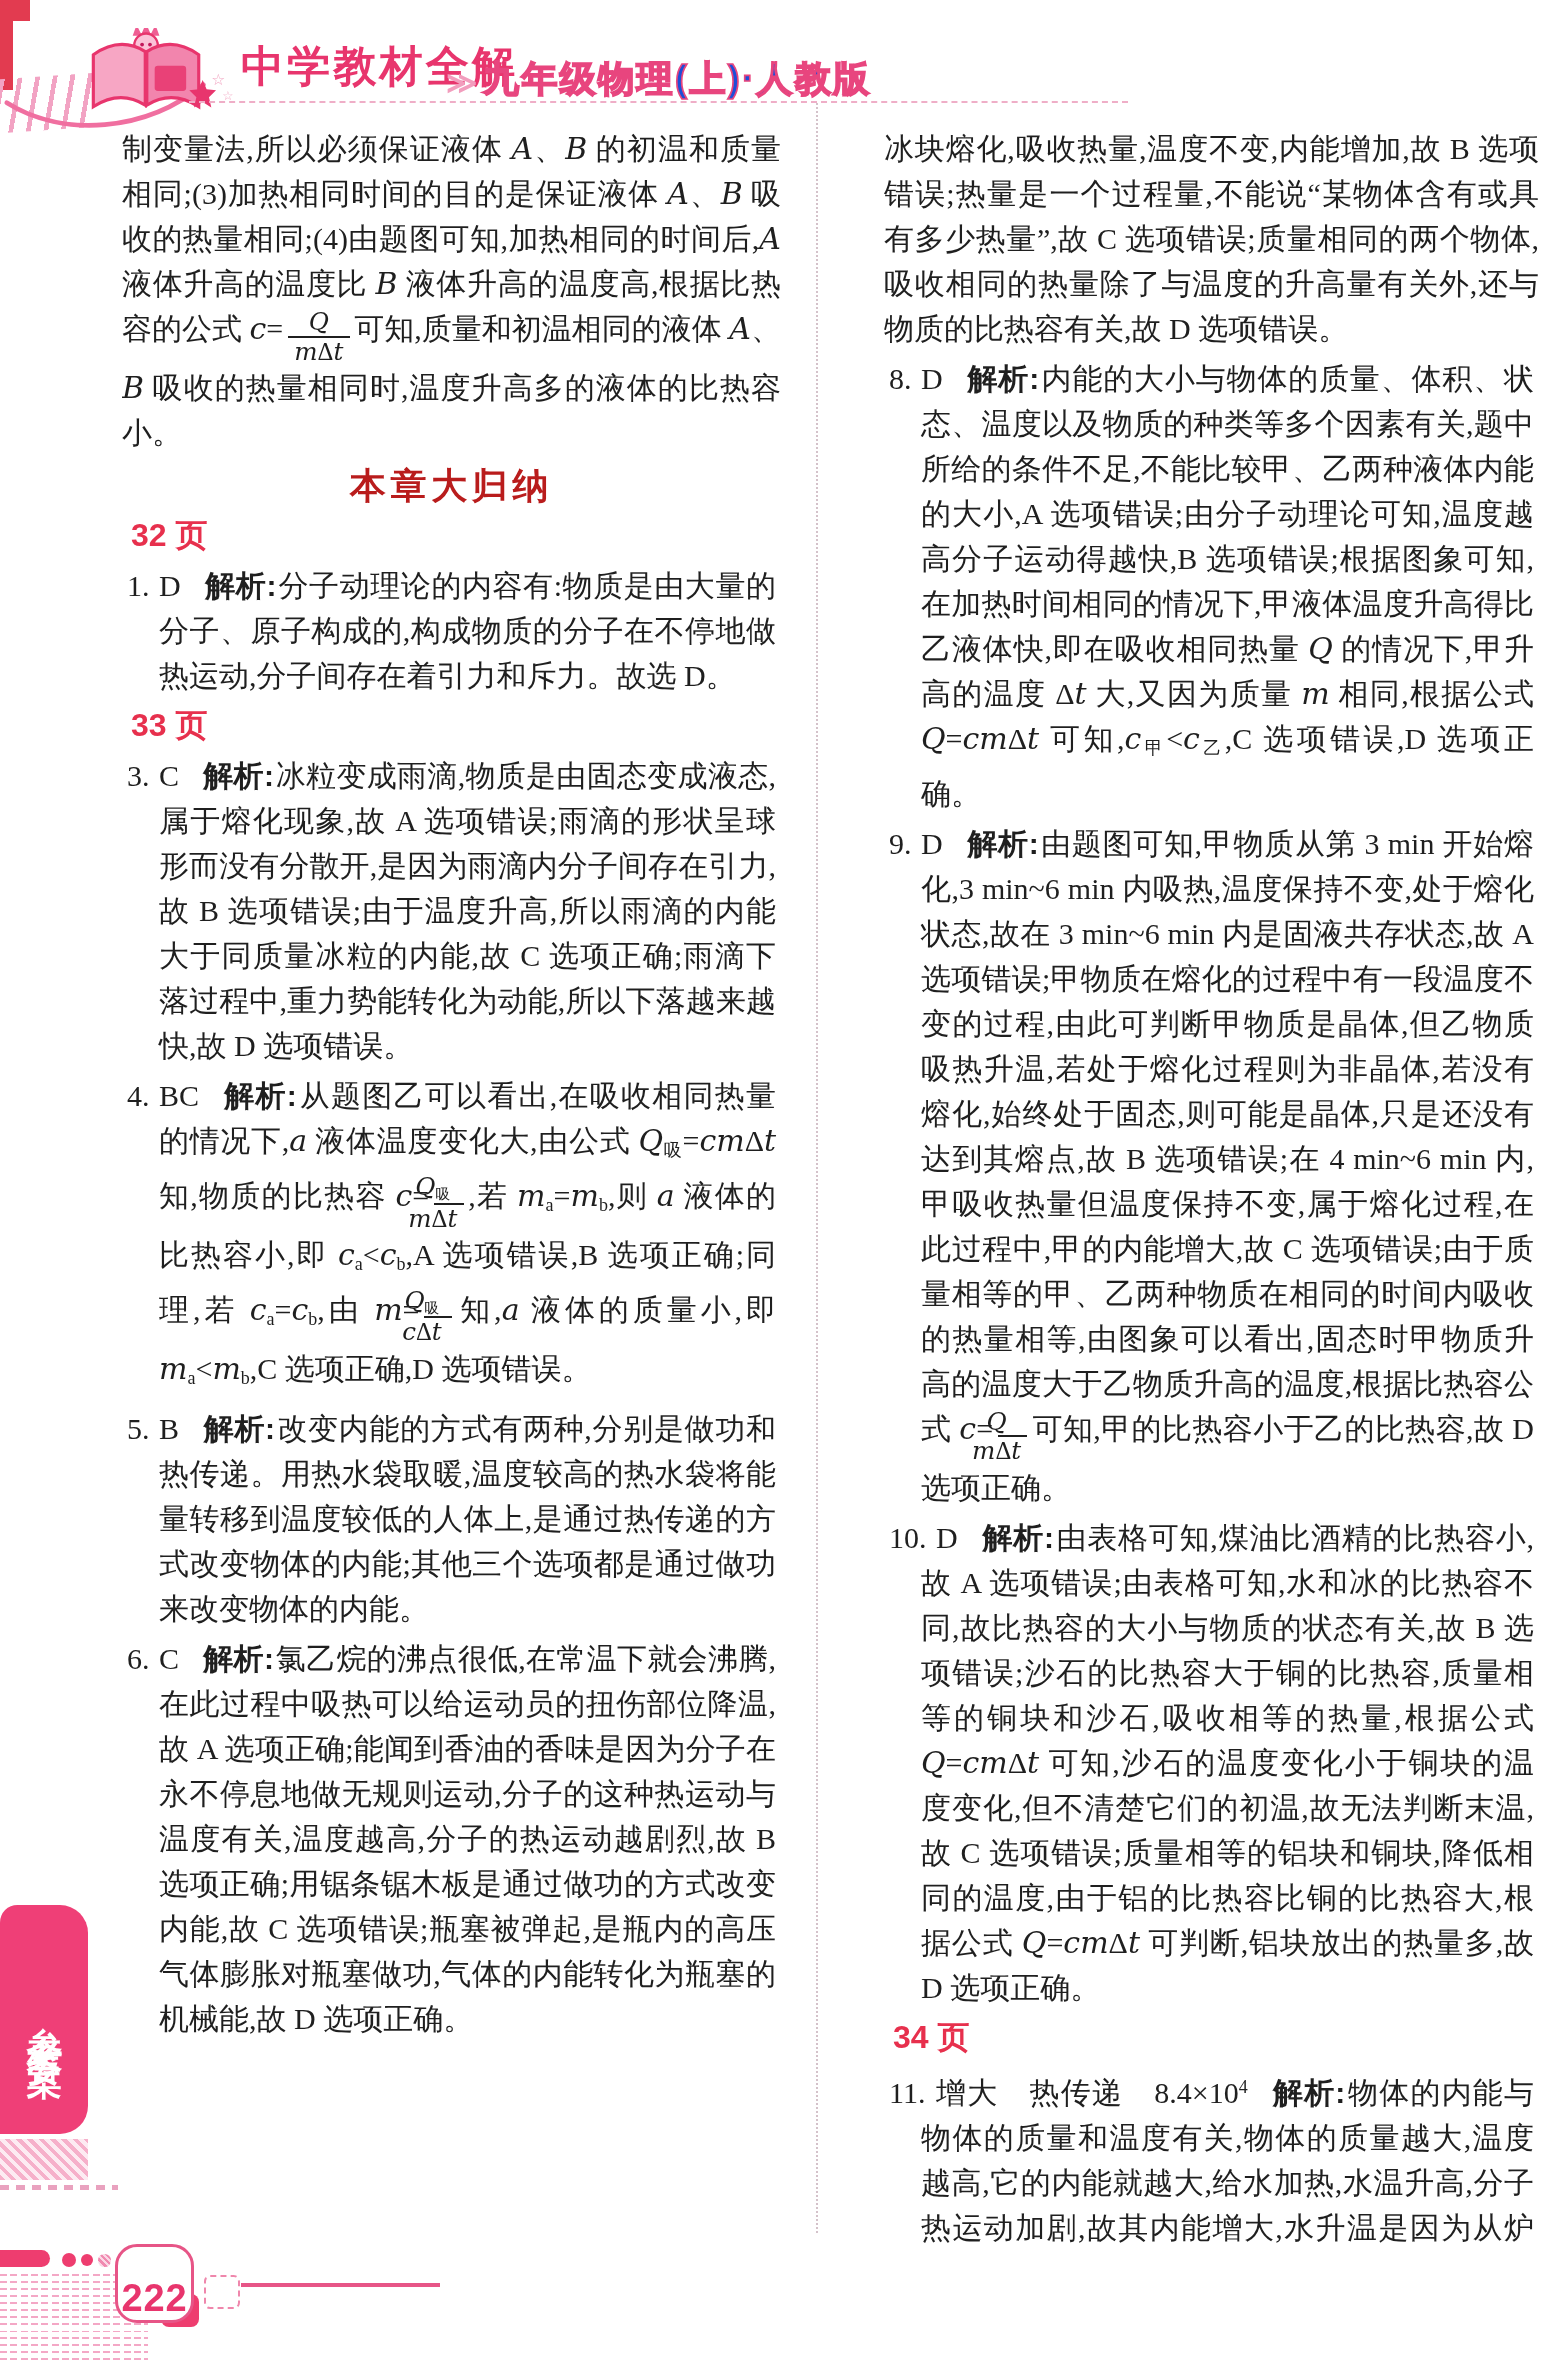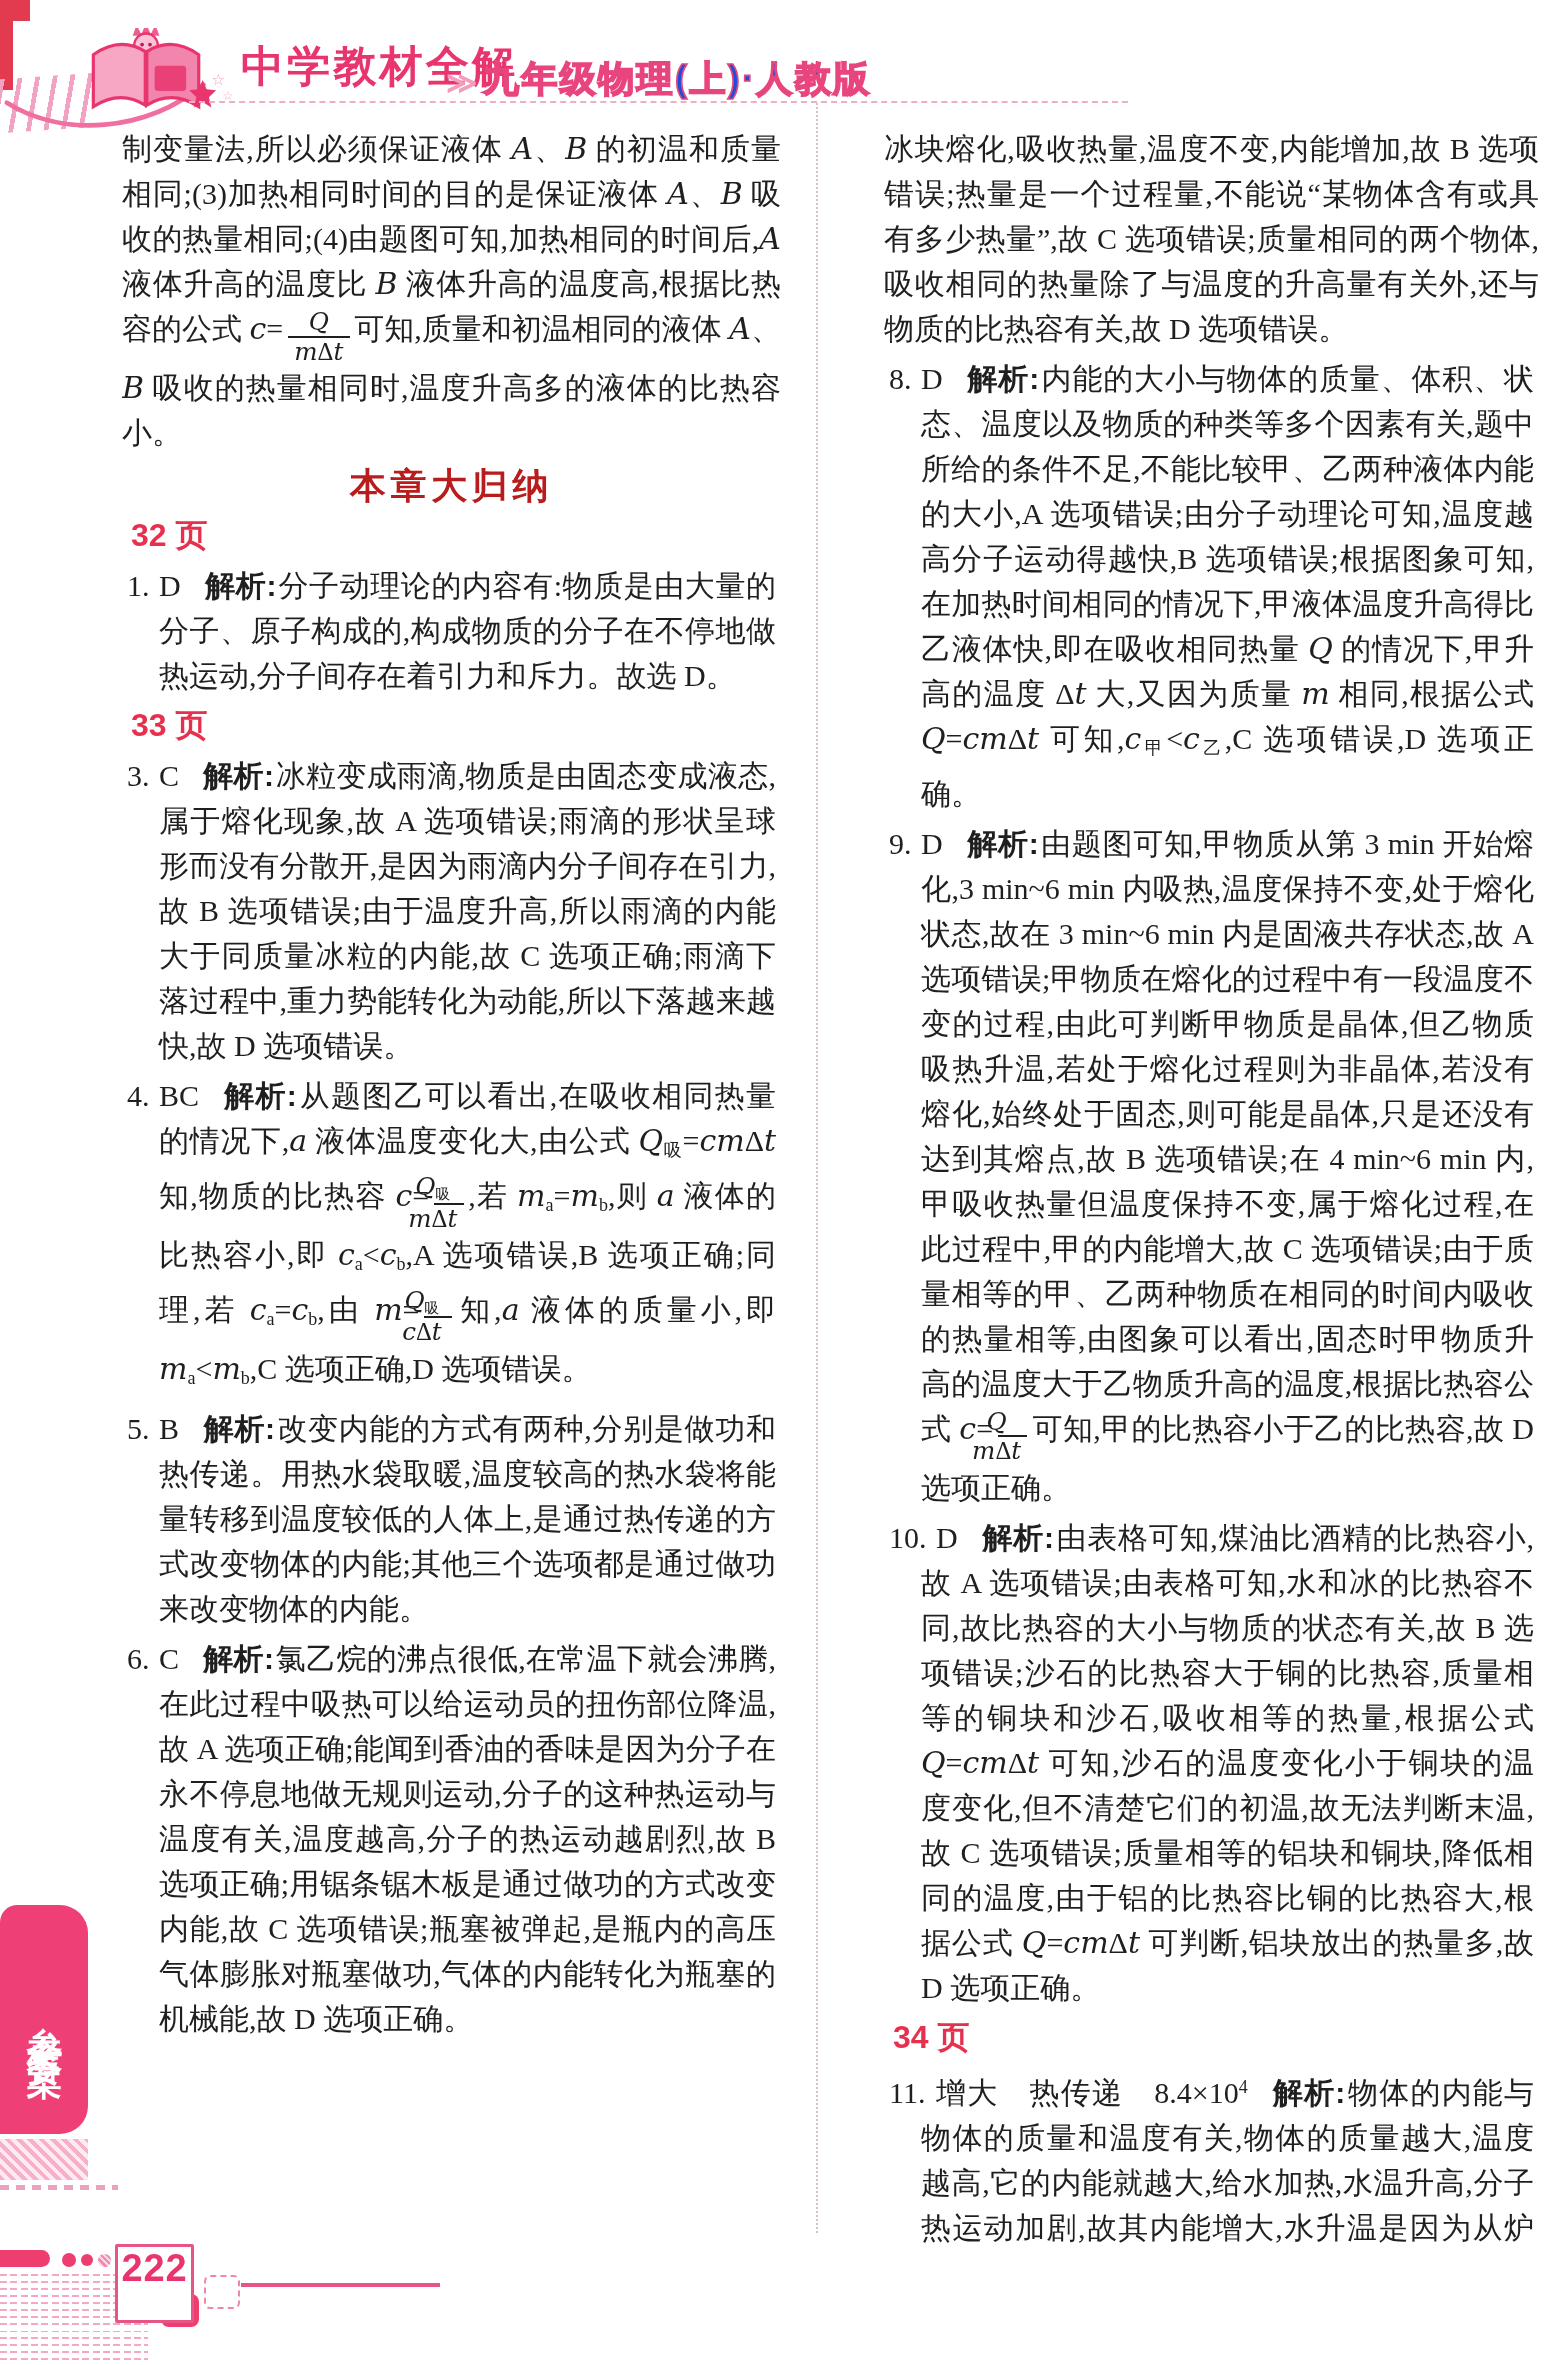--- a/index.html
+++ b/index.html
@@ -79,21 +79,21 @@
       repeating-linear-gradient(90deg,rgba(255,255,255,0) 0 7px,#ffffff 7px 10.3px),
       repeating-linear-gradient(180deg,rgba(255,255,255,0) 0 5.5px,rgba(236,110,160,.6) 5.5px 7px);
   }
   .foot-pill{position:absolute;left:0;top:2250px;width:50px;height:17.4px;border-radius:0 8.7px 8.7px 0;background:#ee3d6f;}
   .dot{position:absolute;border-radius:50%;background:#ee3d6f;}
   .dot1{left:62px;top:2253px;width:14px;height:14px;}
   .dot2{left:81px;top:2254px;width:12px;height:12px;}
   .dot3{left:98px;top:2254px;width:12.6px;height:12.6px;background:repeating-linear-gradient(45deg,#f08ab0 0 2.4px,#fbd7e5 2.4px 4.7px);}
   .page-box{
     position:absolute;left:115px;top:2244px;width:73px;height:73px;background:#ffffff;
-    border:3.2px solid #e75587;border-radius:2px;display:flex;align-items:flex-start;justify-content:center;z-index:2;
+    border:3.2px solid #e75587;border-radius:22px;display:flex;align-items:flex-end;justify-content:center;z-index:2;
   }
   .page-num{color:#e8356d;font-size:38px;font-weight:800;font-family:"Liberation Sans","DejaVu Sans",sans-serif;letter-spacing:0.8px;}
   .page-shadow{position:absolute;left:161px;top:2294px;width:38px;height:33px;background:#ee3d6f;border-radius:8px;z-index:1;}
   .dash-square{position:absolute;left:204px;top:2275px;width:32px;height:30px;border:2.4px dashed #ef87ac;border-radius:6.3px;background:#fff;}
   .foot-line{position:absolute;left:241px;top:2283px;width:199px;height:4px;background:#e75587;}
 </style>
 </head>
 <body>
 
 <div class="corner-red-v"></div>

